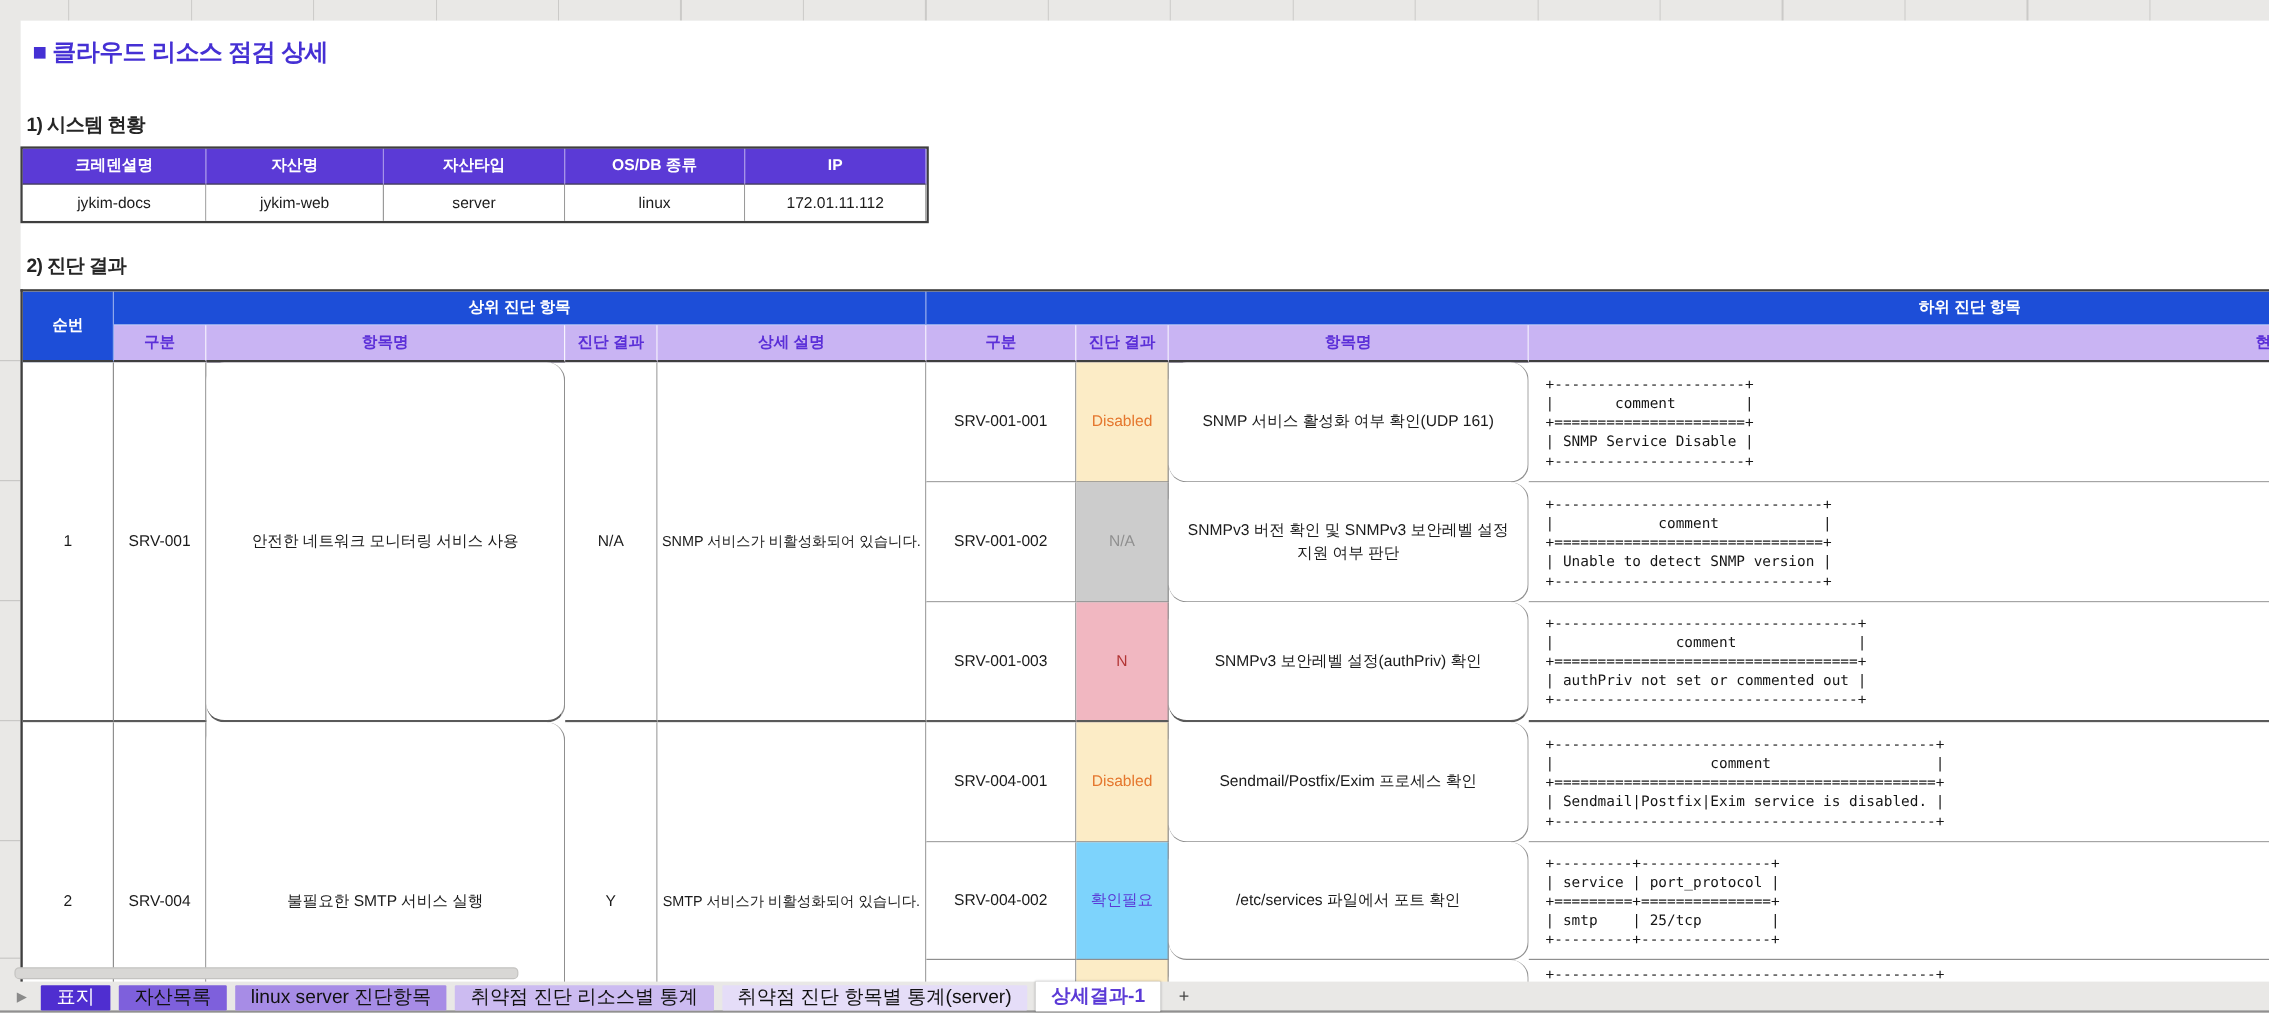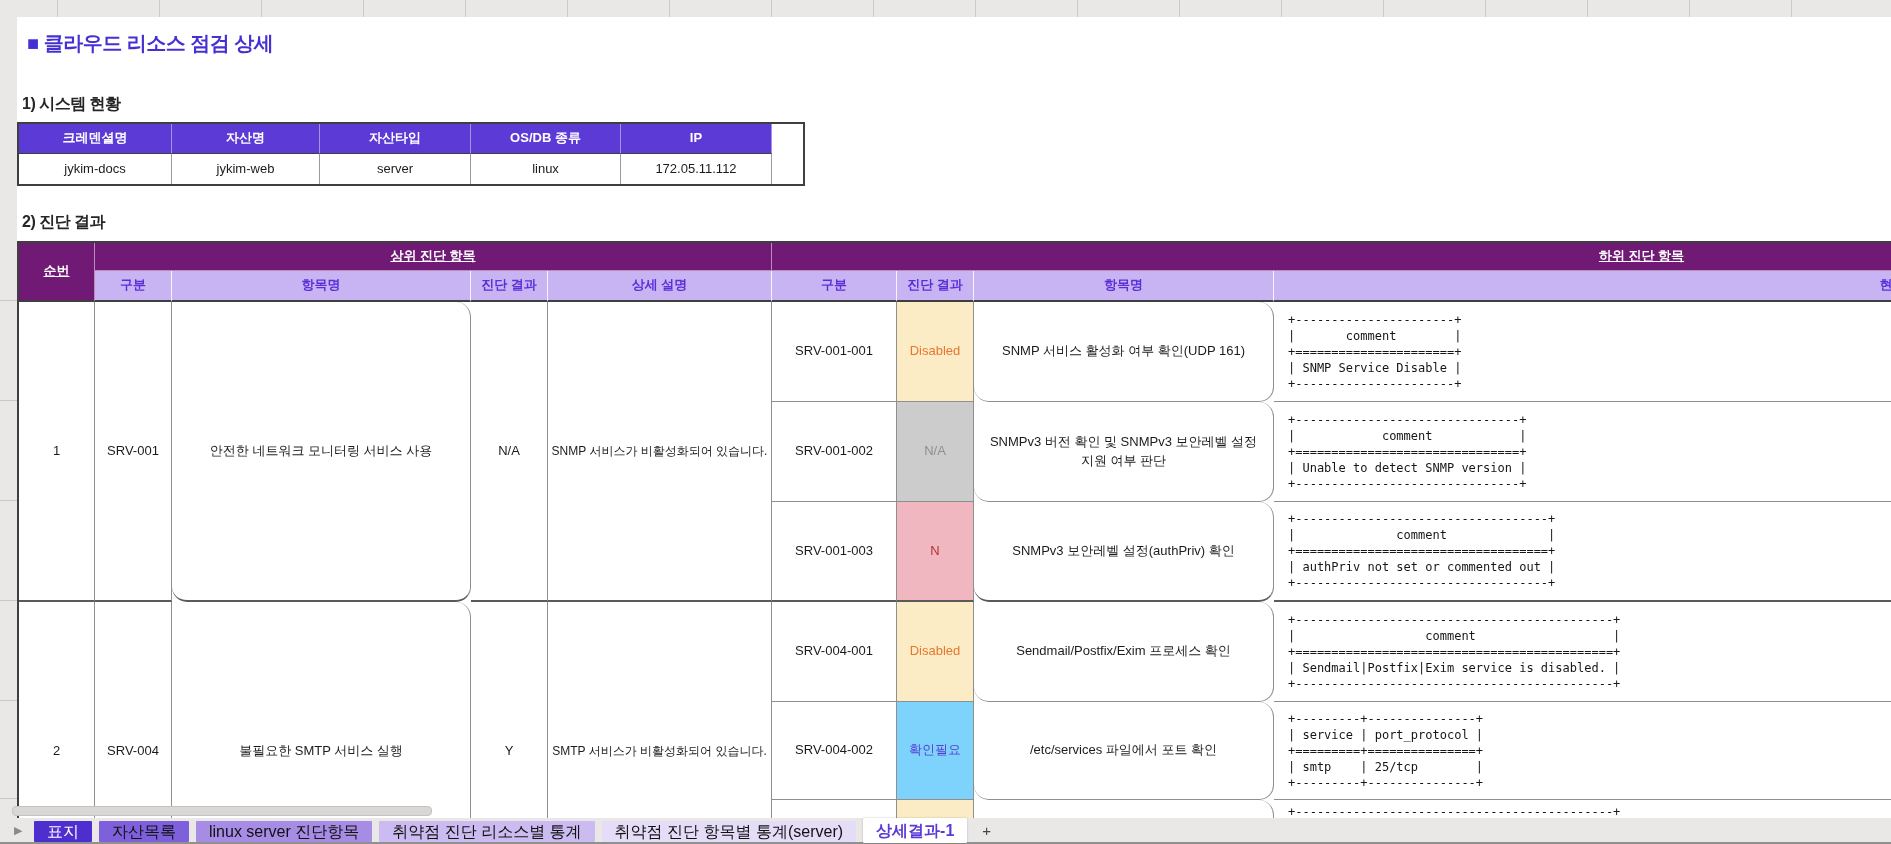--- a/index.html
+++ b/index.html
@@ -22,27 +22,27 @@
   #h-sys{left:22px;top:94px;}
   #h-diag{left:22px;top:212px;}
 
   
   .c{position:absolute;box-sizing:border-box;display:flex;align-items:center;justify-content:center;
      font-size:13px;color:#1b1b1b;background:#fff;text-align:center;line-height:1.4;
      border-right:1px solid #8f8f8f;border-bottom:1px solid #8f8f8f;overflow:hidden;}
   .nr{border-right:none;}
 
   
-  #t1{position:absolute;left:17px;top:122px;width:753px;height:60px;border:2px solid #3f3f3f;background:#fff;padding-left:31px;}
+  #t1{position:absolute;left:17px;top:122px;width:753px;height:60px;border:2px solid #3f3f3f;background:#fff;}
   #t1 .hd{background:#5b3ad6;color:#fff;font-weight:700;border-right:1px solid rgba(255,255,255,.45);border-bottom:1px solid #3f3f3f;}
   #t1 .dt{border-bottom:none;border-right:1px solid #9a9a9a;}
 
   
   #t2{position:absolute;left:17px;top:241px;width:2493px;height:577px;border-left:2px solid #3f3f3f;border-top:2px solid #3f3f3f;background:#fff;overflow:hidden;}
-  .ph{background:#701a75;color:#fff;font-weight:700;border-right:1px solid rgba(255,255,255,.5);border-bottom:1px solid rgba(255,255,255,.5);text-decoration:underline;}
+  .ph{background:#1d4ed8;color:#fff;font-weight:700;border-right:1px solid rgba(255,255,255,.5);border-bottom:1px solid rgba(255,255,255,.5);}
   .sh{background:#c9b4f3;color:#5b2fd8;font-weight:700;border-right:1px solid rgba(255,255,255,.85);border-bottom:2px solid #3f3f3f;}
   .gb{border-bottom:2px solid #5a5a5a;}
   .small{font-size:12px;white-space:nowrap;}
   .itemcell{padding:0 10px;border-radius:15px;}
   .statuscell{justify-content:flex-start;padding-left:14px;}
   .statuscell pre{margin:0;font-family:"DejaVu Sans Mono","Liberation Mono",monospace;font-size:12px;line-height:16px;color:#161616;text-align:left;white-space:pre;}
   .status-top{align-items:flex-start;}
   .status-top pre{padding-top:4px;}
 
   [data-status="disabled"]{background:#fcecc6;color:#e5772e;}
@@ -87,21 +87,21 @@
 <div id="t1">
   <div class="c hd" style="left:0;top:0;width:153px;height:30px">크레덴셜명</div>
   <div class="c hd" style="left:153px;top:0;width:148px;height:30px">자산명</div>
   <div class="c hd" style="left:301px;top:0;width:151px;height:30px">자산타입</div>
   <div class="c hd" style="left:452px;top:0;width:150px;height:30px">OS/DB 종류</div>
   <div class="c hd nr" style="left:602px;top:0;width:151px;height:30px">IP</div>
   <div class="c dt" style="left:0;top:30px;width:153px;height:30px">jykim-docs</div>
   <div class="c dt" style="left:153px;top:30px;width:148px;height:30px">jykim-web</div>
   <div class="c dt" style="left:301px;top:30px;width:151px;height:30px">server</div>
   <div class="c dt" style="left:452px;top:30px;width:150px;height:30px">linux</div>
-  <div class="c dt nr" style="left:602px;top:30px;width:151px;height:30px">172.05.11.112</div>
+  <div class="c dt nr" style="left:602px;top:30px;width:151px;height:30px">172.01.11.112</div>
 </div>
 
 <div id="t2">
 
   <div class="c ph" style="left:0;top:0;width:76px;height:59px;border-bottom:2px solid #3f3f3f">순번</div>
   <div class="c ph" style="left:76px;top:0;width:677px;height:28px">상위 진단 항목</div>
   <div class="c ph nr" style="left:753px;top:0;width:1740px;height:28px">하위 진단 항목</div>
 
   <div class="c sh" style="left:76px;top:28px;width:77px;height:31px">구분</div>
   <div class="c sh" style="left:153px;top:28px;width:299px;height:31px">항목명</div>

